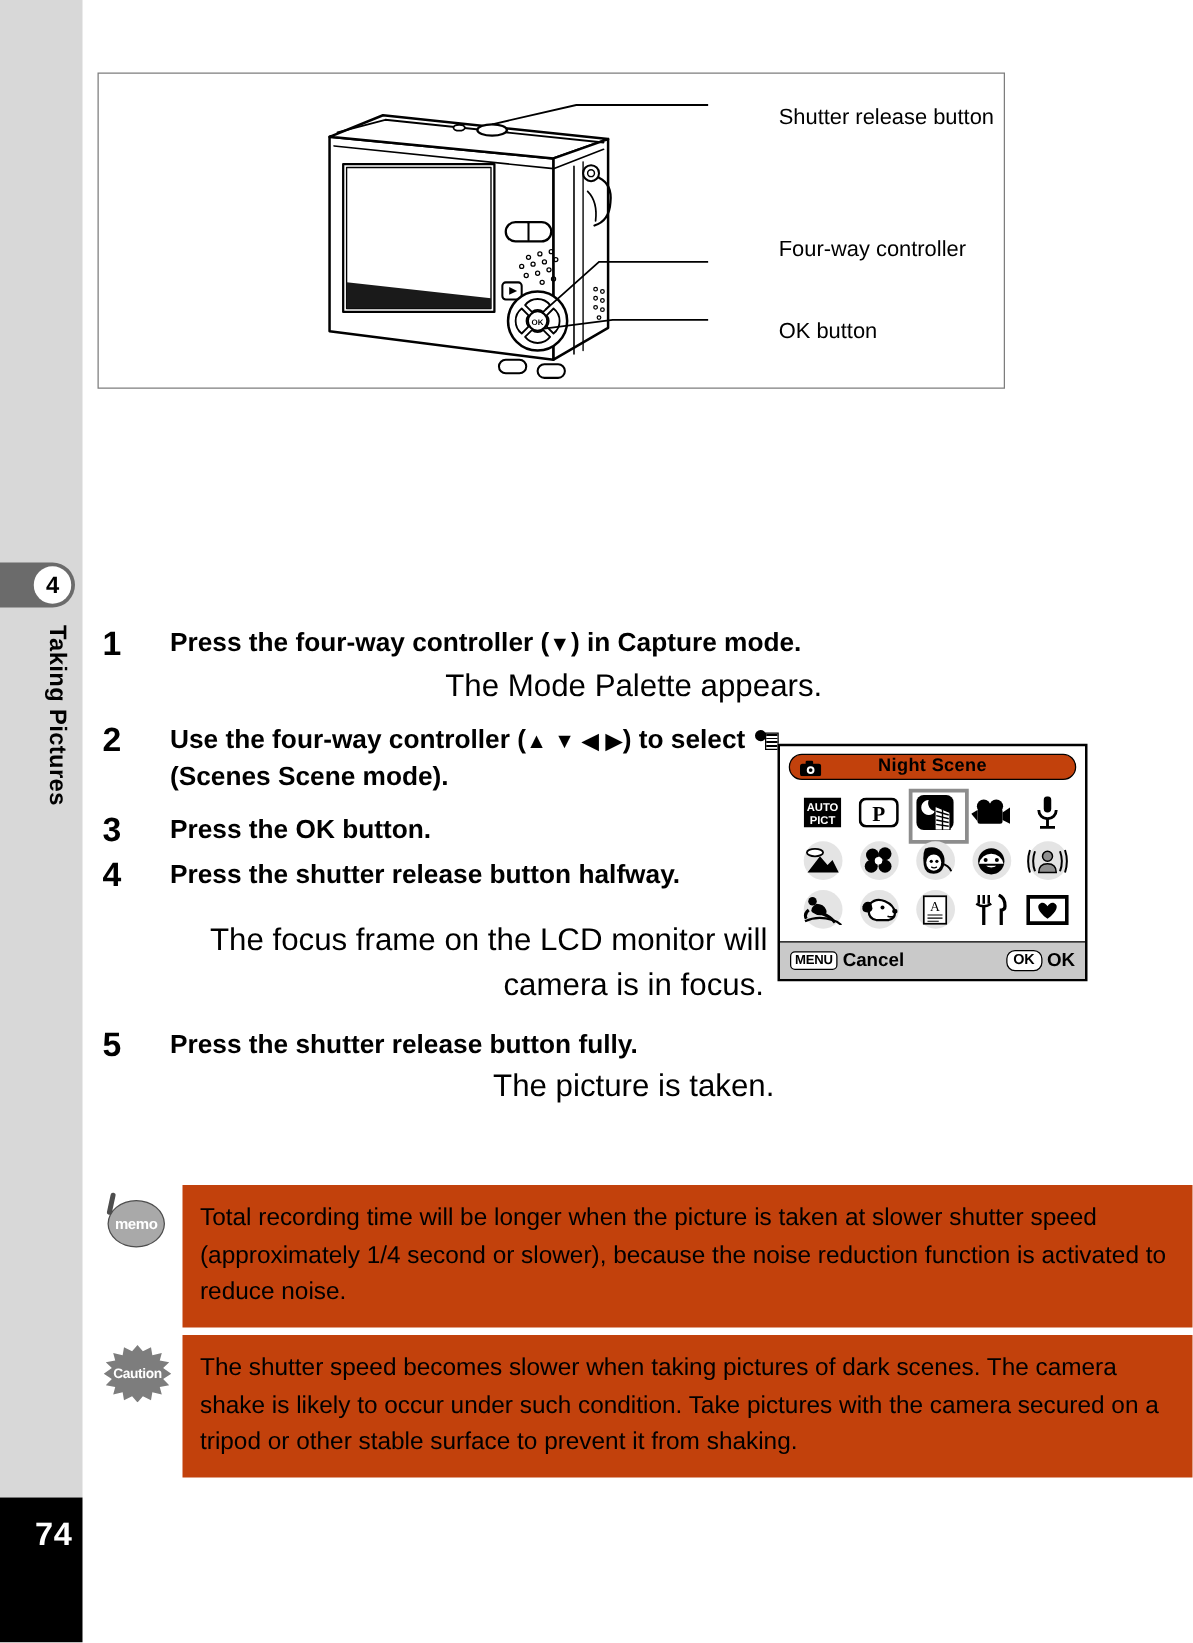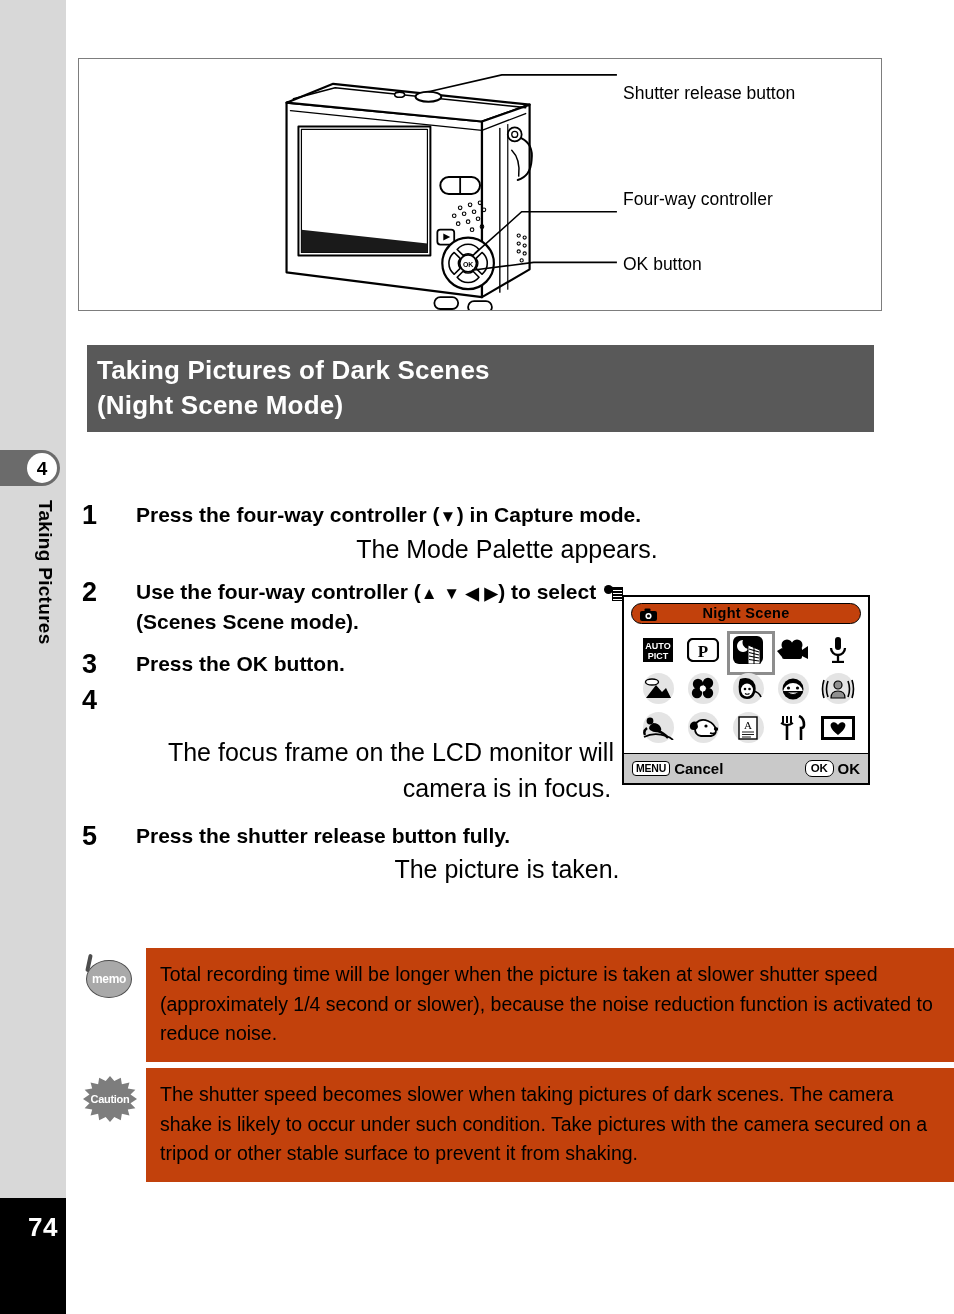--- a/index.html
+++ b/index.html
@@ -86,21 +86,21 @@
     left: 78px;
     top: 0;
     width: 800px;
     height: 1314px;
   }
 
   
   .figure-box {
     position: absolute;
     left: 0; top: 58px;
-    width: 804px;
+    width: 726px;
     height: 253px;
     border: 1px solid #7d7d7d;
     background: #fff;
   }
   .figure-svg { display: block; width: 100%; height: 100%; }
 
   .callout-text {
     position: absolute;
     font-size: 17.5px;
     font-family: "Liberation Sans", sans-serif;
@@ -467,24 +467,20 @@
           <path d="M393 196 L440 154 L536 154"></path>
           <path d="M390 213 L452 205 L536 205"></path>
         </g>
       </svg>
 
       <div class="callout-text callout-shutter">Shutter release button</div>
       <div class="callout-text callout-fourway">Four-way controller</div>
       <div class="callout-text callout-ok">OK button</div>
     </div>
 
-    <div class="section-header">
-      <div class="line">Taking Pictures of Dark Scenes</div>
-      <div class="line">(Night Scene Mode)</div>
-    </div>
 
 
     <div class="steps">
 
       <div class="step step-wide">
         <div class="step-num">1</div>
         <div class="step-body">
           <div class="step-title">
             <span>Press the four-way controller (</span><span class="arrow">▼</span><span>) in Capture mode.</span>
           </div>
@@ -507,20 +503,23 @@
 
       <div class="step step-narrow" style="margin-top:12px;">
         <div class="step-num">3</div>
         <div class="step-body">
           <div class="step-title">Press the OK button.</div>
         </div>
       </div>
 
       <div class="step step-narrow" style="margin-top:6px;">
         <div class="step-num">4</div>
+        <div class="step-body">
+          <div class="step-title">Press the shutter release button halfway.</div>
+        </div>
       </div>
 
       <div class="step step-wide" style="margin-top:18px;">
         <div class="step-num"></div>
         <div class="step-body">
           <div class="step-desc">The focus frame on the LCD monitor will light green when the camera is in focus.</div>
         </div>
       </div>
 
       <div class="step step-wide" style="margin-top:14px;">

